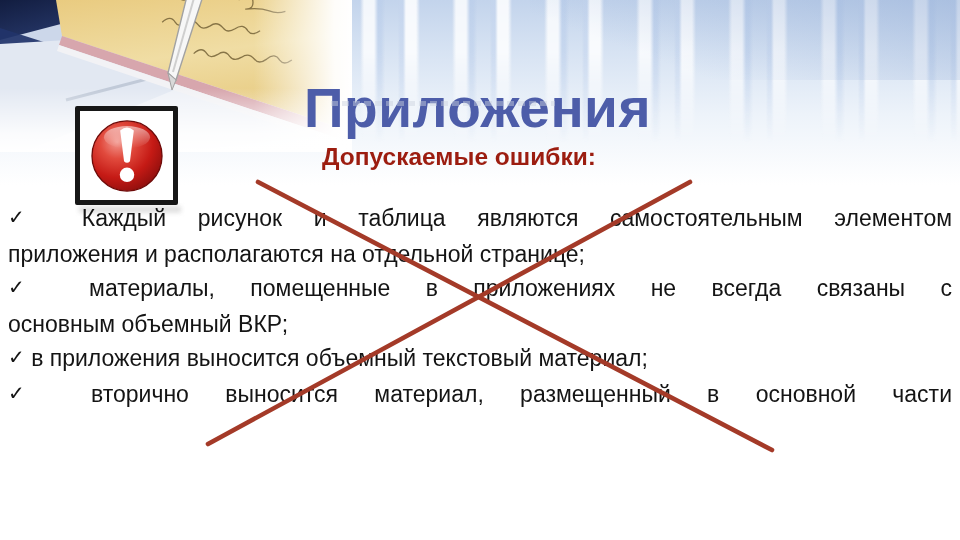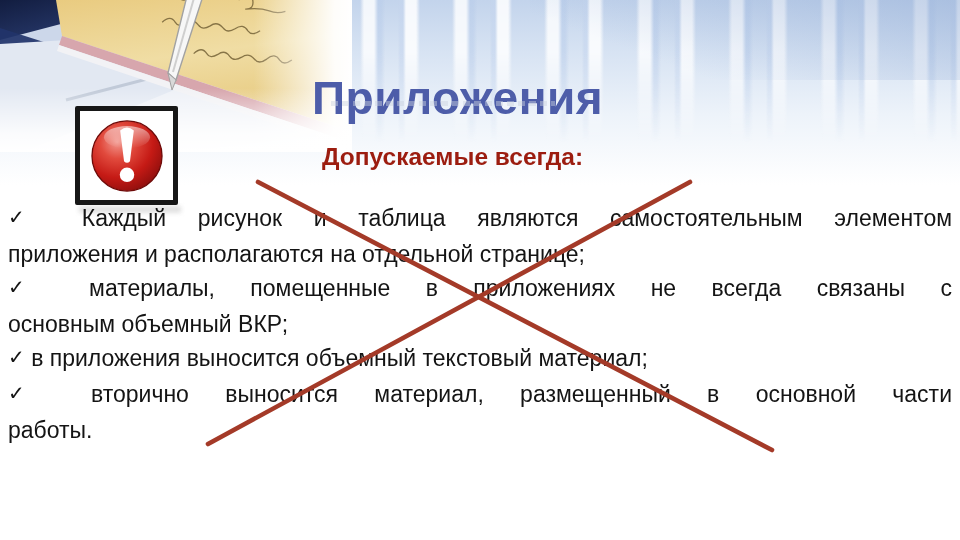--- a/index.html
+++ b/index.html
@@ -21,21 +21,21 @@
   .bg-wash{position:absolute;right:0;top:0;width:430px;height:80px;
     background:linear-gradient(200deg,rgba(146,172,213,.5),rgba(146,172,213,0) 72%);}
   
   .photo{position:absolute;left:0;top:0;width:352px;height:150px;}
   .photo svg{display:block;}
   .photo-fade-r{position:absolute;left:0;top:0;width:352px;height:150px;
     background:linear-gradient(90deg,rgba(255,255,255,0) 0 72%,rgba(255,255,255,.95) 95%,#fff 100%);}
   .photo-fade-b{position:absolute;left:0;top:0;width:352px;height:152px;
     background:linear-gradient(180deg,rgba(255,255,255,0) 0 58%,rgba(255,255,255,.85) 88%,#fff 100%);}
   
-  .title{position:absolute;left:312px;top:44px;font-size:46px;font-weight:700;
+  .title{position:absolute;left:304px;top:44px;font-size:55px;font-weight:700;
     letter-spacing:.5px;line-height:1.0;}
   .ghost-row{position:absolute;left:331px;top:101px;width:224px;height:5px;opacity:.45;
     background:repeating-linear-gradient(90deg,#ccd3e0 0 7px,rgba(255,255,255,0) 7px 11px);
     filter:blur(.4px);}
   .heading{position:absolute;left:322px;top:143px;font-size:24.5px;font-weight:700;}
   
   .warn-box{position:absolute;left:75px;top:106px;width:93px;height:89px;
     background:#fff;border:5px solid #171717;border-radius:2px;
     display:flex;align-items:center;justify-content:center;}
   .warn-shadow{position:absolute;left:79px;top:206px;width:102px;height:7px;
@@ -117,37 +117,36 @@
           <stop offset="1" stop-color="#ffffff" stop-opacity="0"></stop>
         </linearGradient>
       </defs>
       <circle cx="0" cy="0" r="41" fill="url(#rg)" stroke="#6e0a08" stroke-width="1.5"></circle>
       <ellipse cx="0" cy="-22" rx="27" ry="13" fill="url(#gl)"></ellipse>
       <path d="M -8,-30 Q 0,-37 8,-30 L 3.5,6 Q 0,10 -3.5,6 Z" fill="#ffffff"></path>
       <circle cx="0" cy="22" r="8.5" fill="#ffffff"></circle>
     </svg>
   </div>
 
-  <div class="heading" style="color: rgb(156, 29, 16);">Допускаемые всегда:</div>
+  <div class="heading" style="color: rgb(156, 29, 16);">Допускаемые ошибки:</div>
 
   <div class="body-text" style="color: rgb(20, 20, 20);">
       <div>
         <div class="bline just"><span class="check">✓</span> Каждый рисунок и таблица являются самостоятельным элементом</div>
         <div class="bline last">приложения и располагаются на отдельной странице;</div>
       </div>
       <div>
         <div class="bline just"><span class="check">✓</span> материалы, помещенные в приложениях не всегда связаны с</div>
         <div class="bline last">основным объемный ВКР;</div>
       </div>
       <div>
         <div class="bline last"><span class="check">✓</span> в приложения выносится объемный текстовый материал;</div>
       </div>
       <div>
         <div class="bline just"><span class="check">✓</span> вторично выносится материал, размещенный в основной части</div>
-        <div class="bline last">работы.</div>
       </div>
     </div>
 
   <svg class="cross" width="960" height="540" viewBox="0 0 960 540">
       <line x1="258" y1="182" x2="772" y2="450" stroke="#a43a28" stroke-width="4.6" stroke-linecap="round"></line>
       <line x1="690" y1="182" x2="208" y2="444" stroke="#a43a28" stroke-width="4.6" stroke-linecap="round"></line>
     </svg>
 
 </div>
 

